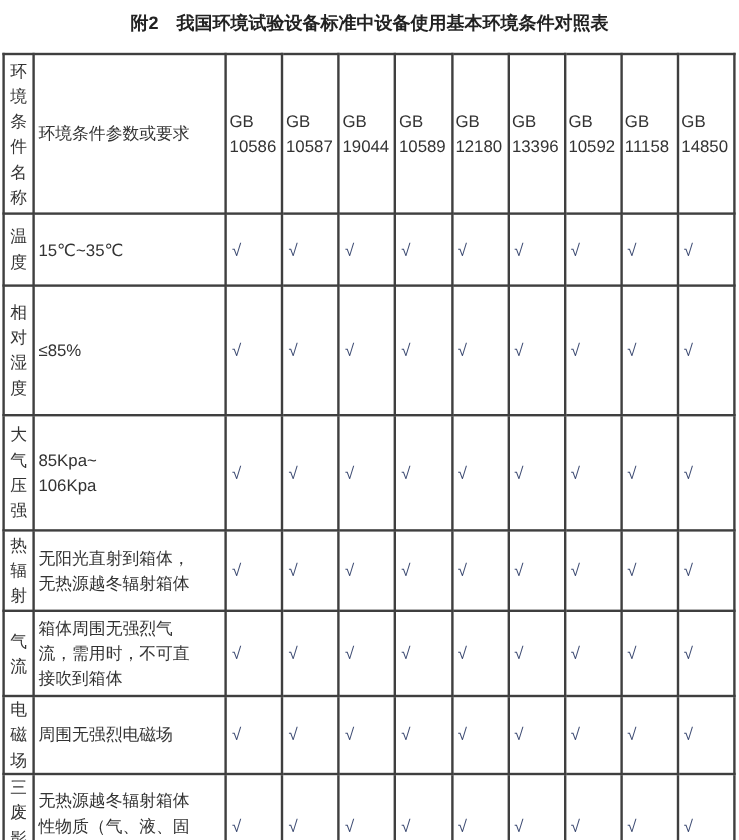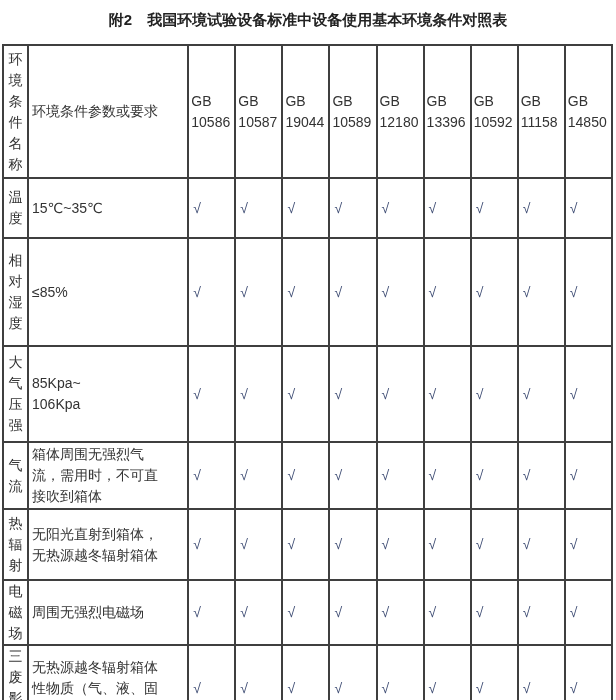--- a/index.html
+++ b/index.html
@@ -143,49 +143,49 @@
         <td class="cell-check"><span style="color: rgb(63, 77, 116);">√</span></td>
         <td class="cell-check"><span style="color: rgb(63, 77, 116);">√</span></td>
         <td class="cell-check"><span style="color: rgb(63, 77, 116);">√</span></td>
         <td class="cell-check"><span style="color: rgb(63, 77, 116);">√</span></td>
         <td class="cell-check"><span style="color: rgb(63, 77, 116);">√</span></td>
         <td class="cell-check"><span style="color: rgb(63, 77, 116);">√</span></td>
         <td class="cell-check"><span style="color: rgb(63, 77, 116);">√</span></td>
         <td class="cell-check"><span style="color: rgb(63, 77, 116);">√</span></td>
       </tr>
       <tr>
+        <td class="cell-vertical">热辐射</td>
+        <td class="cell-param">无阳光直射到箱体，
+无热源越冬辐射箱体</td>
+        <td class="cell-check"><span style="color: rgb(63, 77, 116);">√</span></td>
+        <td class="cell-check"><span style="color: rgb(63, 77, 116);">√</span></td>
+        <td class="cell-check"><span style="color: rgb(63, 77, 116);">√</span></td>
+        <td class="cell-check"><span style="color: rgb(63, 77, 116);">√</span></td>
+        <td class="cell-check"><span style="color: rgb(63, 77, 116);">√</span></td>
+        <td class="cell-check"><span style="color: rgb(63, 77, 116);">√</span></td>
+        <td class="cell-check"><span style="color: rgb(63, 77, 116);">√</span></td>
+        <td class="cell-check"><span style="color: rgb(63, 77, 116);">√</span></td>
+        <td class="cell-check"><span style="color: rgb(63, 77, 116);">√</span></td>
+      </tr>
+      <tr>
         <td class="cell-vertical">气流</td>
         <td class="cell-param">箱体周围无强烈气
 流，需用时，不可直
 接吹到箱体</td>
         <td class="cell-check"><span style="color: rgb(63, 77, 116);">√</span></td>
         <td class="cell-check"><span style="color: rgb(63, 77, 116);">√</span></td>
         <td class="cell-check"><span style="color: rgb(63, 77, 116);">√</span></td>
         <td class="cell-check"><span style="color: rgb(63, 77, 116);">√</span></td>
         <td class="cell-check"><span style="color: rgb(63, 77, 116);">√</span></td>
         <td class="cell-check"><span style="color: rgb(63, 77, 116);">√</span></td>
         <td class="cell-check"><span style="color: rgb(63, 77, 116);">√</span></td>
         <td class="cell-check"><span style="color: rgb(63, 77, 116);">√</span></td>
         <td class="cell-check"><span style="color: rgb(63, 77, 116);">√</span></td>
       </tr>
       <tr>
-        <td class="cell-vertical">热辐射</td>
-        <td class="cell-param">无阳光直射到箱体，
-无热源越冬辐射箱体</td>
-        <td class="cell-check"><span style="color: rgb(63, 77, 116);">√</span></td>
-        <td class="cell-check"><span style="color: rgb(63, 77, 116);">√</span></td>
-        <td class="cell-check"><span style="color: rgb(63, 77, 116);">√</span></td>
-        <td class="cell-check"><span style="color: rgb(63, 77, 116);">√</span></td>
-        <td class="cell-check"><span style="color: rgb(63, 77, 116);">√</span></td>
-        <td class="cell-check"><span style="color: rgb(63, 77, 116);">√</span></td>
-        <td class="cell-check"><span style="color: rgb(63, 77, 116);">√</span></td>
-        <td class="cell-check"><span style="color: rgb(63, 77, 116);">√</span></td>
-        <td class="cell-check"><span style="color: rgb(63, 77, 116);">√</span></td>
-      </tr>
-      <tr>
         <td class="cell-vertical">电磁场</td>
         <td class="cell-param">周围无强烈电磁场</td>
         <td class="cell-check"><span style="color: rgb(63, 77, 116);">√</span></td>
         <td class="cell-check"><span style="color: rgb(63, 77, 116);">√</span></td>
         <td class="cell-check"><span style="color: rgb(63, 77, 116);">√</span></td>
         <td class="cell-check"><span style="color: rgb(63, 77, 116);">√</span></td>
         <td class="cell-check"><span style="color: rgb(63, 77, 116);">√</span></td>
         <td class="cell-check"><span style="color: rgb(63, 77, 116);">√</span></td>
         <td class="cell-check"><span style="color: rgb(63, 77, 116);">√</span></td>
         <td class="cell-check"><span style="color: rgb(63, 77, 116);">√</span></td>

